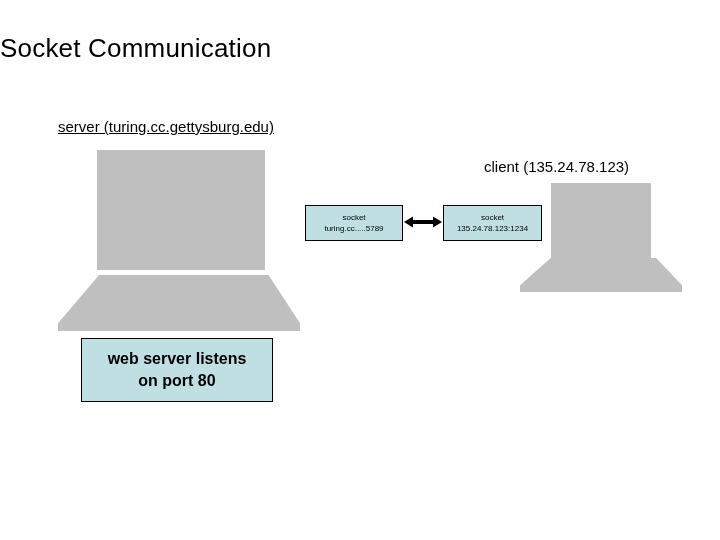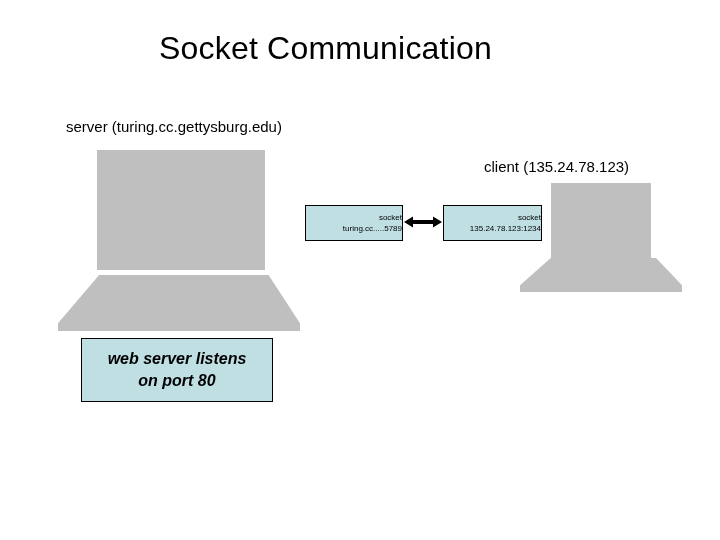--- a/index.html
+++ b/index.html
@@ -19,38 +19,38 @@
     background: #ffffff;
     overflow: hidden;
   }
 
   
   .slide-title {
     position: absolute;
     left: 0;
     top: 26px;
     width: 651px;
-    text-align: center;
-    font-size: 32px;
+    text-align: left;
+    font-size: 26px;
     font-weight: normal;
     letter-spacing: 0.2px;
     line-height: 44px;
     color: #000000;
     white-space: nowrap;
   }
 
   
   .caption {
     position: absolute;
     font-size: 15px;
     line-height: 18px;
     color: #000000;
     white-space: nowrap;
   }
-  .caption-server { left: 66px;  top: 118px; }
+  .caption-server { left: 58px;  top: 118px; text-decoration: underline; }
   .caption-client { left: 484px; top: 158px; }
 
   
   .laptop { position: absolute; }
   .laptop .screen {
     position: absolute;
     background: #bfbfbf;
   }
   .laptop .base {
     position: absolute;
@@ -82,21 +82,21 @@
     position: absolute;
     background: #bfdfe3;
     border: 1px solid #000000;
     box-sizing: border-box;
     text-align: center;
     font-size: 8px;
     line-height: 11px;
     color: #000000;
     display: flex;
     flex-direction: column;
-    align-items: flex-end;
+    align-items: center;
     justify-content: center;
     white-space: nowrap;
   }
   .socket-server { left: 305px; top: 205px; width: 98px; height: 36px; }
   .socket-client { left: 443px; top: 205px; width: 99px; height: 36px; }
   .socket-box .sock-line1 { display: block; }
   .socket-box .sock-line2 { display: block; }
 
   
   .arrow {
@@ -120,21 +120,20 @@
     display: flex;
     flex-direction: column;
     align-items: center;
     justify-content: center;
     font-size: 16px;
     font-weight: bold;
     line-height: 22px;
     color: #000000;
     text-align: center;
     white-space: nowrap;
-    font-style: italic;
   }
 </style>
 </head>
 <body>
 
 <div id="slide">
 
   <div class="slide-title">Socket Communication</div>
 
   <div class="caption caption-server">server (turing.cc.gettysburg.edu)</div>

